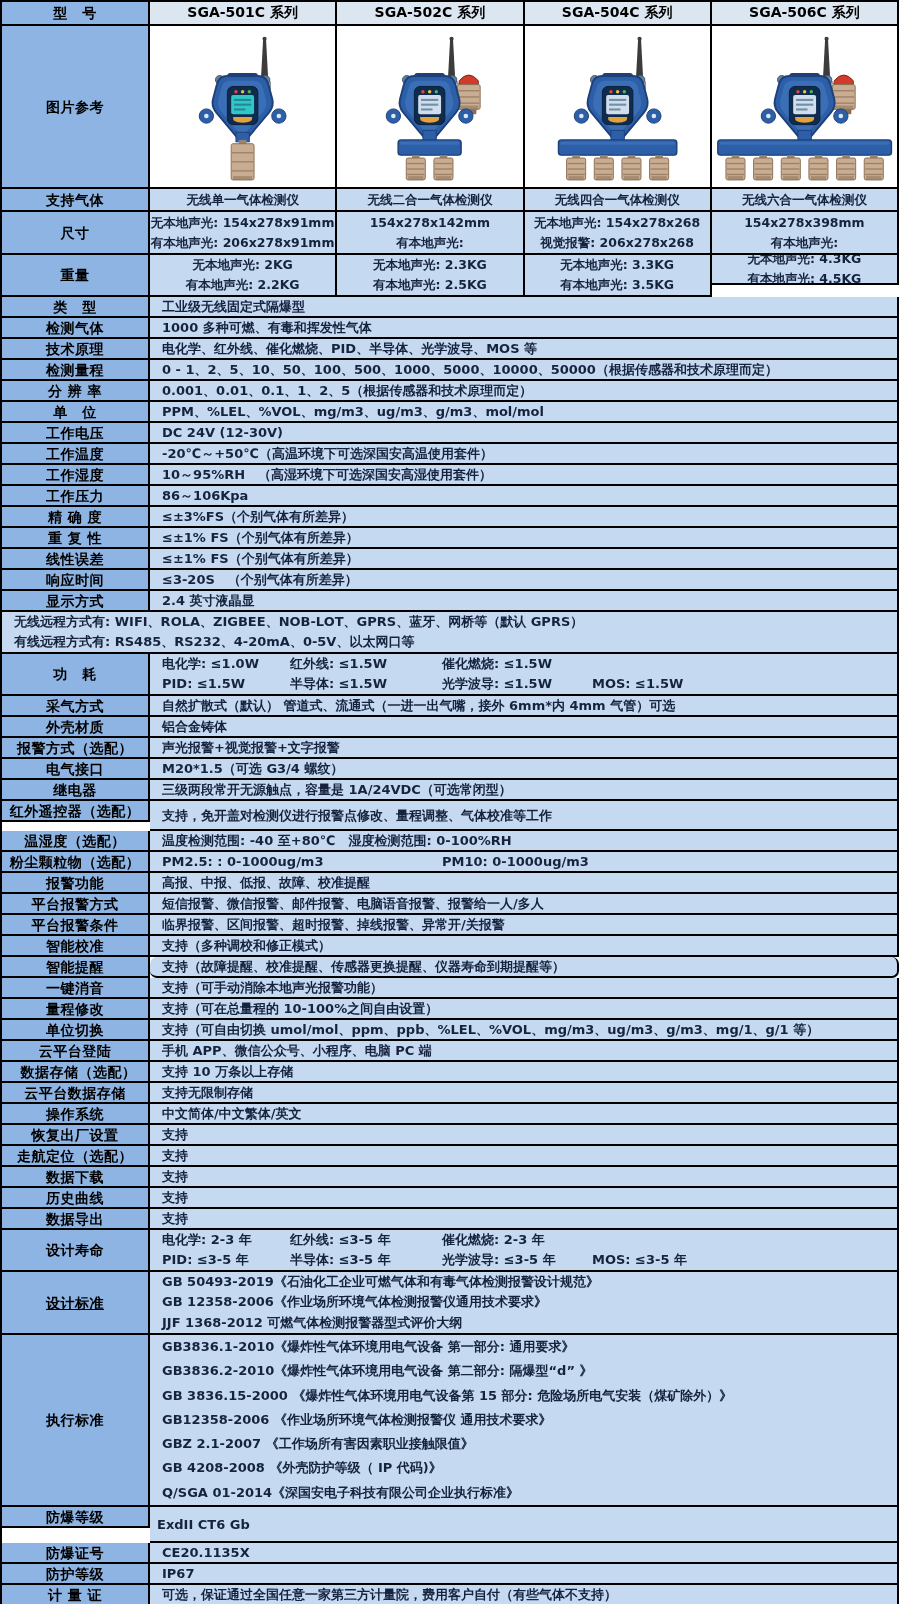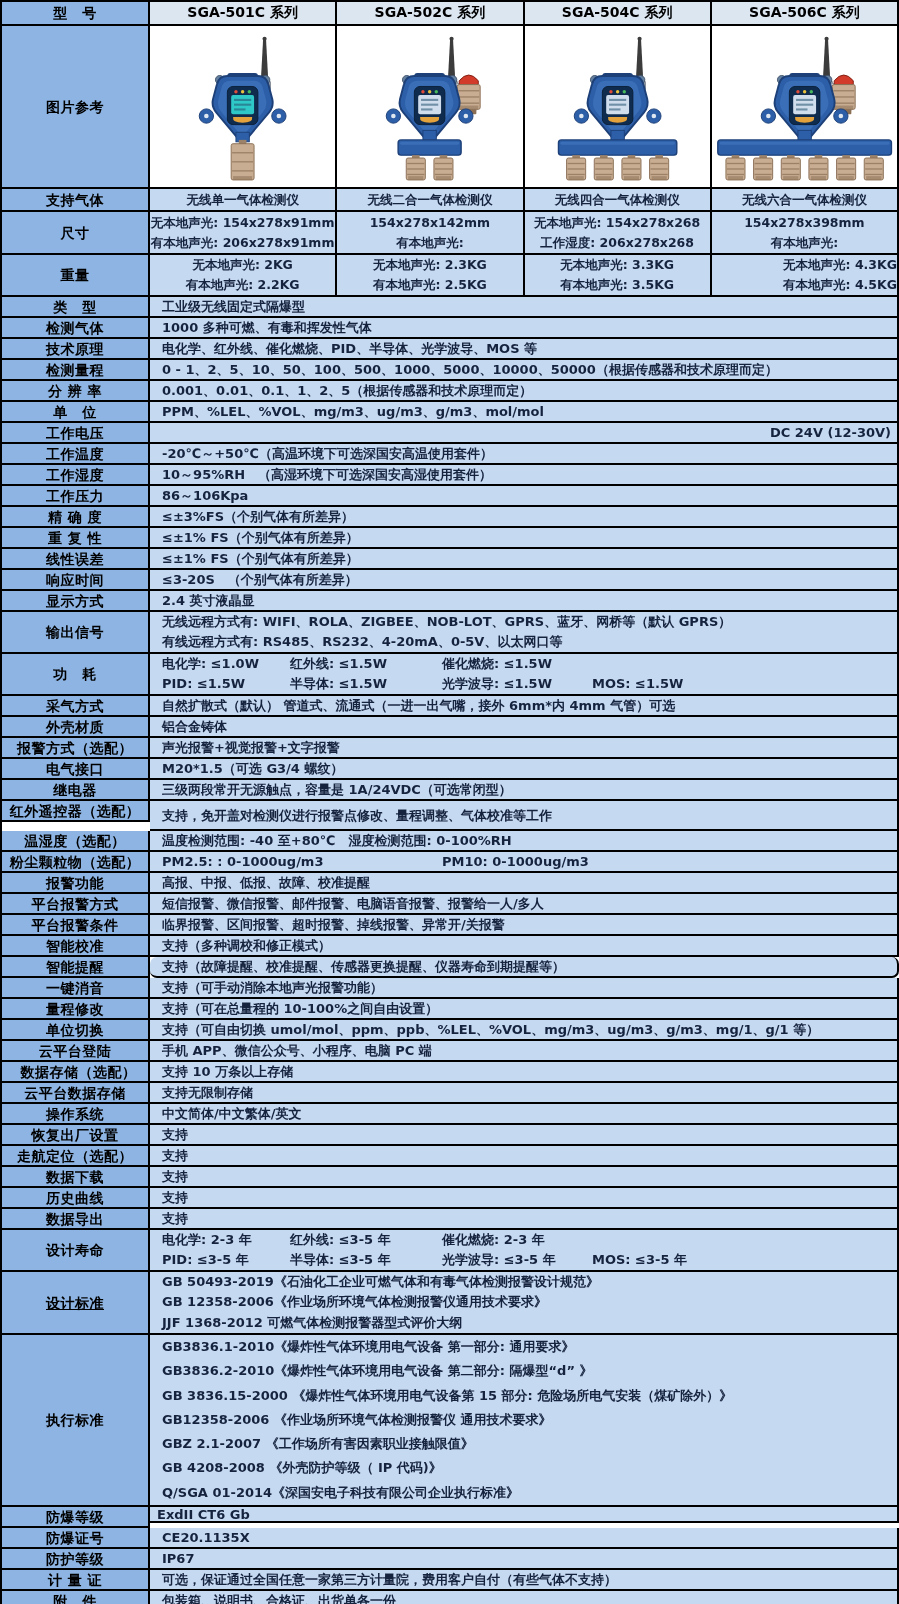--- a/index.html
+++ b/index.html
@@ -267,21 +267,21 @@
         <div class="cell prod-cell" style="height: 43px;">
           <div class="pline">无本地声光: 154x278x91mm</div>
           <div class="pline">有本地声光: 206x278x91mm</div>
         </div>
         <div class="cell prod-cell" style="height: 43px;">
           <div class="pline">无本地声光: 154x278x142mm</div>
           <div class="pline">有本地声光: 206x278x142mm</div>
         </div>
         <div class="cell prod-cell" style="height: 43px;">
           <div class="pline">无本地声光: 154x278x268</div>
-          <div class="pline">工作湿度: 206x278x268</div>
+          <div class="pline">视觉报警: 206x278x268</div>
         </div>
         <div class="cell prod-cell" style="height: 43px;">
           <div class="pline">无本地声光: 154x278x398mm</div>
           <div class="pline">有本地声光: 206x278x398mm</div>
         </div>
       </div>
   </div>
   <div class="row">
     <div class="cell label-cell">重量</div>
     <div style="display:flex;flex:1" id="weight-cells">
@@ -290,21 +290,21 @@
           <div class="pline">有本地声光: 2.2KG</div>
         </div>
         <div class="cell prod-cell" style="height: 42px;">
           <div class="pline">无本地声光: 2.3KG</div>
           <div class="pline">有本地声光: 2.5KG</div>
         </div>
         <div class="cell prod-cell" style="height: 42px;">
           <div class="pline">无本地声光: 3.3KG</div>
           <div class="pline">有本地声光: 3.5KG</div>
         </div>
-        <div class="cell prod-cell" style="height: 42px; align-items: flex-end;">
+        <div class="cell prod-cell" style="height: 30px;">
           <div class="pline">无本地声光: 4.3KG</div>
           <div class="pline">有本地声光: 4.5KG</div>
         </div>
       </div>
   </div>
   <div id="spec-rows">
       <div class="row">
         <div class="cell label-cell" style="height: 21px;">类　型</div>
         <div class="cell value-cell" style="height: 21px;">
           <div class="spec-line" style="line-height: 19px;">工业级无线固定式隔爆型</div>
@@ -335,21 +335,21 @@
         </div>
       </div>
       <div class="row">
         <div class="cell label-cell" style="height: 21px;">单　位</div>
         <div class="cell value-cell" style="height: 21px;">
           <div class="spec-line" style="line-height: 19px;">PPM、%LEL、%VOL、mg/m3、ug/m3、g/m3、mol/mol</div>
         </div>
       </div>
       <div class="row">
         <div class="cell label-cell" style="height: 21px;">工作电压</div>
-        <div class="cell value-cell" style="height: 21px; text-align: right;">
+        <div class="cell value-cell" style="height: 21px;">
           <div class="spec-line" style="line-height: 19px;">DC 24V (12-30V)</div>
         </div>
       </div>
       <div class="row">
         <div class="cell label-cell" style="height: 21px;">工作温度</div>
         <div class="cell value-cell" style="height: 21px;">
           <div class="spec-line" style="line-height: 19px;">-20℃～+50℃（高温环境下可选深国安高温使用套件）</div>
         </div>
       </div>
       <div class="row">
@@ -388,21 +388,20 @@
           <div class="spec-line" style="line-height: 19px;">≤3-20S　（个别气体有所差异）</div>
         </div>
       </div>
       <div class="row">
         <div class="cell label-cell" style="height: 21px;">显示方式</div>
         <div class="cell value-cell" style="height: 21px;">
           <div class="spec-line" style="line-height: 19px;">2.4 英寸液晶显</div>
         </div>
       </div>
       <div class="row">
-        <div class="cell label-cell" style="height: 42px;">输出信号</div>
         <div class="cell value-cell" style="height: 42px;">
           <div class="spec-line" style="line-height: 20px;">无线远程方式有: WIFI、ROLA、ZIGBEE、NOB-LOT、GPRS、蓝牙、网桥等（默认 GPRS）</div>
           <div class="spec-line" style="line-height: 20px;">有线远程方式有: RS485、RS232、4-20mA、0-5V、以太网口等</div>
         </div>
       </div>
       <div class="row">
         <div class="cell label-cell" style="height: 42px;">功　耗</div>
         <div class="cell value-cell" style="height: 42px;">
           <div class="spec-line" style="line-height: 20px;"><span class="seg" style="min-width: 128px;">电化学: ≤1.0W</span><span class="seg" style="min-width: 152px;">红外线: ≤1.5W</span><span class="seg">催化燃烧: ≤1.5W</span></div>
           <div class="spec-line" style="line-height: 20px;"><span class="seg" style="min-width: 128px;">PID: ≤1.5W</span><span class="seg" style="min-width: 152px;">半导体: ≤1.5W</span><span class="seg" style="min-width: 150px;">光学波导: ≤1.5W</span><span class="seg">MOS: ≤1.5W</span></div>
@@ -580,21 +579,21 @@
           <div class="spec-line" style="line-height: 24.2857px;">GB3836.2-2010《爆炸性气体环境用电气设备 第二部分: 隔爆型“d”  》</div>
           <div class="spec-line" style="line-height: 24.2857px;">GB 3836.15-2000 《爆炸性气体环境用电气设备第 15 部分: 危险场所电气安装（煤矿除外）》</div>
           <div class="spec-line" style="line-height: 24.2857px;">GB12358-2006 《作业场所环境气体检测报警仪 通用技术要求》</div>
           <div class="spec-line" style="line-height: 24.2857px;">GBZ 2.1-2007 《工作场所有害因素职业接触限值》</div>
           <div class="spec-line" style="line-height: 24.2857px;">GB 4208-2008 《外壳防护等级（ IP 代码)》</div>
           <div class="spec-line" style="line-height: 24.2857px;">Q/SGA 01-2014《深国安电子科技有限公司企业执行标准》</div>
         </div>
       </div>
       <div class="row">
         <div class="cell label-cell" style="height: 21px;">防爆等级</div>
-        <div class="cell value-cell" style="height: 16px; padding-left: 7px;">
+        <div class="cell value-cell" style="height: 36px; padding-left: 7px;">
           <div class="spec-line" style="line-height: 19px;">ExdII CT6 Gb</div>
         </div>
       </div>
       <div class="row">
         <div class="cell label-cell" style="height: 21px;">防爆证号</div>
         <div class="cell value-cell" style="height: 21px;">
           <div class="spec-line" style="line-height: 19px;">CE20.1135X</div>
         </div>
       </div>
       <div class="row">

